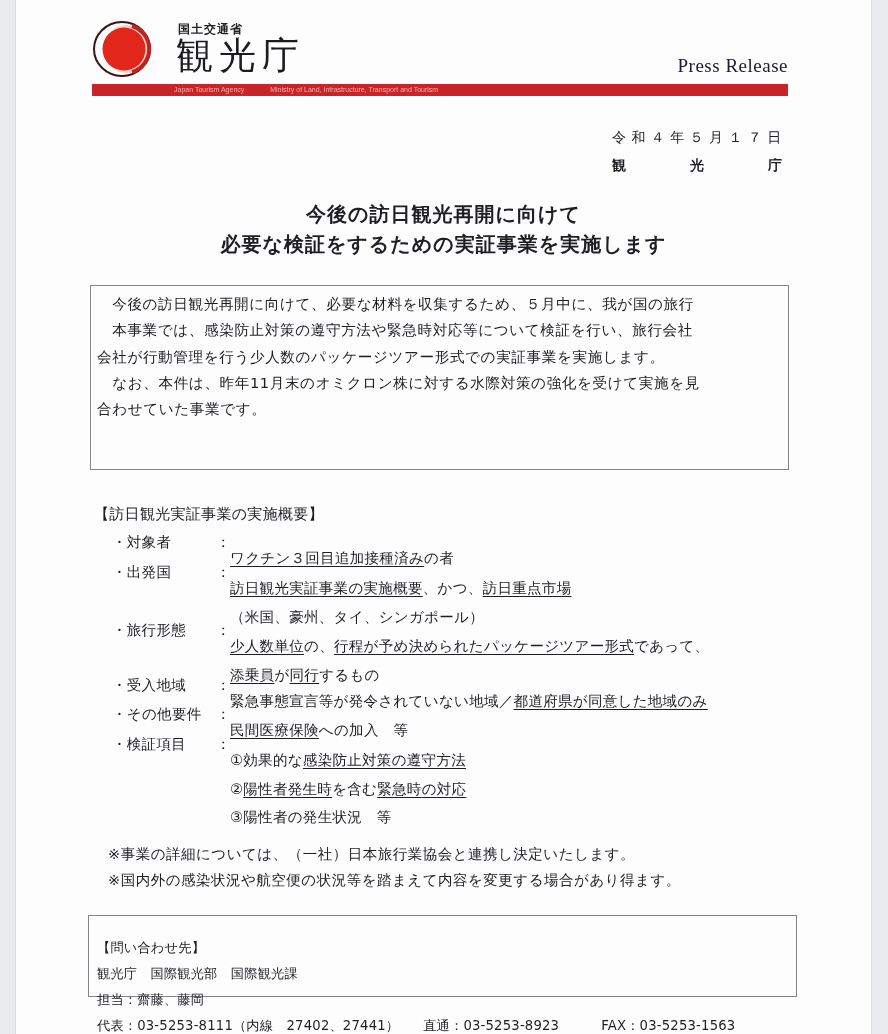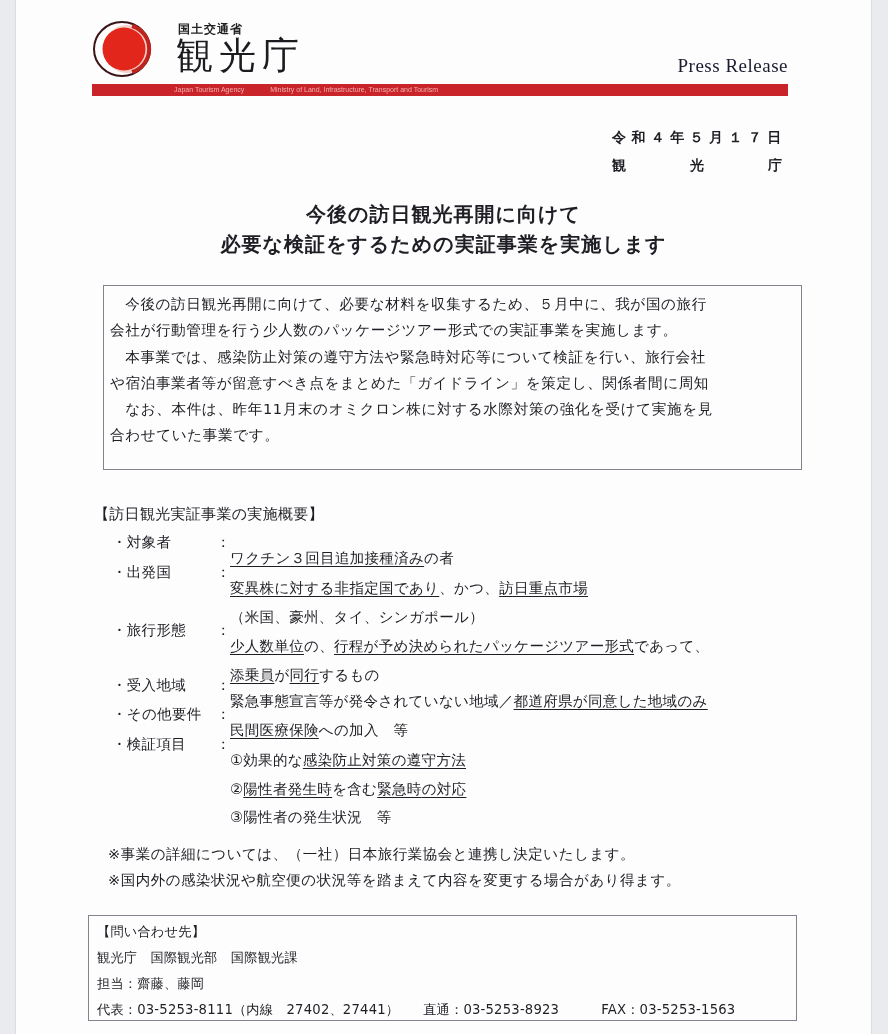--- a/index.html
+++ b/index.html
@@ -27,50 +27,50 @@
     position: absolute; left: 76px; top: 84px; width: 696px; height: 12px;
     background: #c8242a;
   }
   .band-text {
     position: absolute; left: 82px; top: 0; height: 12px; line-height: 12px;
     font-size: 7px; color: #f1b0ae; white-space: nowrap;
     font-family: "Liberation Sans", sans-serif;
   }
 
   
-  .date { left: 596px; top: 129px; font-size: 14px; letter-spacing: 5.4px; font-weight: bold; }
+  .date { left: 596px; top: 129px; font-size: 14px; letter-spacing: 5.4px; font-weight: normal; }
   .issuer { left: 596px; top: 157px; font-size: 14px; width: 170px; display: flex; justify-content: space-between; font-weight: bold; }
 
   
   .title { left: 0; width: 855px; text-align: center; font-size: 20px; font-weight: bold; letter-spacing: 1px; }
   .title1 { top: 201px; }
   .title2 { top: 231px; }
 
   
   .intro-box {
-    position: absolute; left: 87px; top: 285px; width: 699px; height: 185px;
+    position: absolute; left: 74px; top: 285px; width: 699px; height: 185px;
     border: 1.5px solid #85828f; padding: 5px 0 0 6px;
   }
   .intro-line { font-size: 14.6px; line-height: 26.3px; white-space: nowrap; letter-spacing: 0.6px; }
 
   
   .section-head { left: 78px; top: 505px; font-size: 15px; letter-spacing: 0.3px; }
   .row { position: absolute; left: 96px; font-size: 14.5px; white-space: nowrap; letter-spacing: 0.3px; }
   .row .lbl { display: inline-block; width: 104px; }
   .row .colon { display: inline-block; width: 14px; }
   .row .cont { position: absolute; left: 118px; top: 16px; }
   u { text-decoration: underline; text-underline-offset: 3px; text-decoration-thickness: 1px; }
 
   
   .note { left: 92px; font-size: 14.5px; letter-spacing: 0.5px; }
 
   
   .contact-box {
-    position: absolute; left: 72px; top: 915px; width: 709px; height: 106px;
-    border: 1.5px solid #85828f; padding: 3px 0 0 8px;
+    position: absolute; left: 72px; top: 915px; width: 709px; height: 82px;
+    border: 1.5px solid #85828f; padding: 19px 0 0 8px;
   }
   .contact-line { font-size: 13.2px; line-height: 26px; white-space: nowrap; letter-spacing: 0.2px; }
   .contact-line span.gap { display: inline-block; }
 
   .gutter-line-l { position: absolute; left: 15px; top: 0; width: 1px; height: 1034px; background: #dcdde2; }
   .gutter-line-r { position: absolute; left: 871px; top: 0; width: 1px; height: 1034px; background: #dcdde2; }
 </style>
 </head>
 <body>
 
@@ -101,31 +101,30 @@
     <span>観</span>
     <span>光</span>
     <span>庁</span>
   </div>
 
   <div class="abs title title1">今後の訪日観光再開に向けて</div>
   <div class="abs title title2">必要な検証をするための実証事業を実施します</div>
 
   <div class="intro-box">
     <div class="intro-line">　今後の訪日観光再開に向けて、必要な材料を収集するため、５月中に、我が国の旅行</div>
+    <div class="intro-line">　本事業では、感染防止対策の遵守方法や緊急時対応等について検証を行い、旅行会社</div>
     <div class="intro-line">会社が行動管理を行う少人数のパッケージツアー形式での実証事業を実施します。</div>
-    <div class="intro-line">　本事業では、感染防止対策の遵守方法や緊急時対応等について検証を行い、旅行会社</div>
-    <div class="intro-line">や宿泊事業者等が留意すべき点をまとめた「ガイドライン」を策定し、関係者間に周知</div>
     <div class="intro-line">　なお、本件は、昨年11月末のオミクロン株に対する水際対策の強化を受けて実施を見</div>
     <div class="intro-line">合わせていた事業です。</div>
   </div>
 
   <div class="abs section-head">【訪日観光実証事業の実施概要】</div>
   <div id="overview-rows">
       <div class="row" style="top: 533px;"><span class="lbl">・対象者</span><span class="colon" style="position: absolute; left: 104px;">：</span><span class="cont"><u>ワクチン３回目追加接種済み</u><span>の者</span></span></div>
-      <div class="row" style="top: 563px;"><span class="lbl">・出発国</span><span class="colon" style="position: absolute; left: 104px;">：</span><span class="cont"><u>変異株に対する非指定国であり</u><span>、かつ、</span><u>訪日重点市場</u></span></div>
+      <div class="row" style="top: 563px;"><span class="lbl">・出発国</span><span class="colon" style="position: absolute; left: 104px;">：</span><span class="cont"><u>訪日観光実証事業の実施概要</u><span>、かつ、</span><u>訪日重点市場</u></span></div>
       <div class="row" style="top: 591.5px;">
         <span class="cont"><span>（米国、豪州、タイ、シンガポール）</span></span>
       </div>
       <div class="row" style="top: 621px;"><span class="lbl">・旅行形態</span><span class="colon" style="position: absolute; left: 104px;">：</span><span class="cont"><u>少人数単位</u><span>の、</span><u>行程が予め決められたパッケージツアー形式</u><span>であって、</span></span></div>
       <div class="row" style="top: 649.5px;">
         <span class="cont"><u>添乗員</u><span>が</span><u>同行</u><span>するもの</span></span>
       </div>
       <div class="row" style="top: 676px;"><span class="lbl">・受入地域</span><span class="colon" style="position: absolute; left: 104px;">：</span><span class="cont"><span>緊急事態宣言等が発令されていない地域／</span><u>都道府県が同意した地域のみ</u></span></div>
       <div class="row" style="top: 705px;"><span class="lbl">・その他要件</span><span class="colon" style="position: absolute; left: 104px;">：</span><span class="cont"><u>民間医療保険</u><span>への加入　等</span></span></div>
       <div class="row" style="top: 735px;"><span class="lbl">・検証項目</span><span class="colon" style="position: absolute; left: 104px;">：</span><span class="cont"><span>①効果的な</span><u>感染防止対策の遵守方法</u></span></div>

